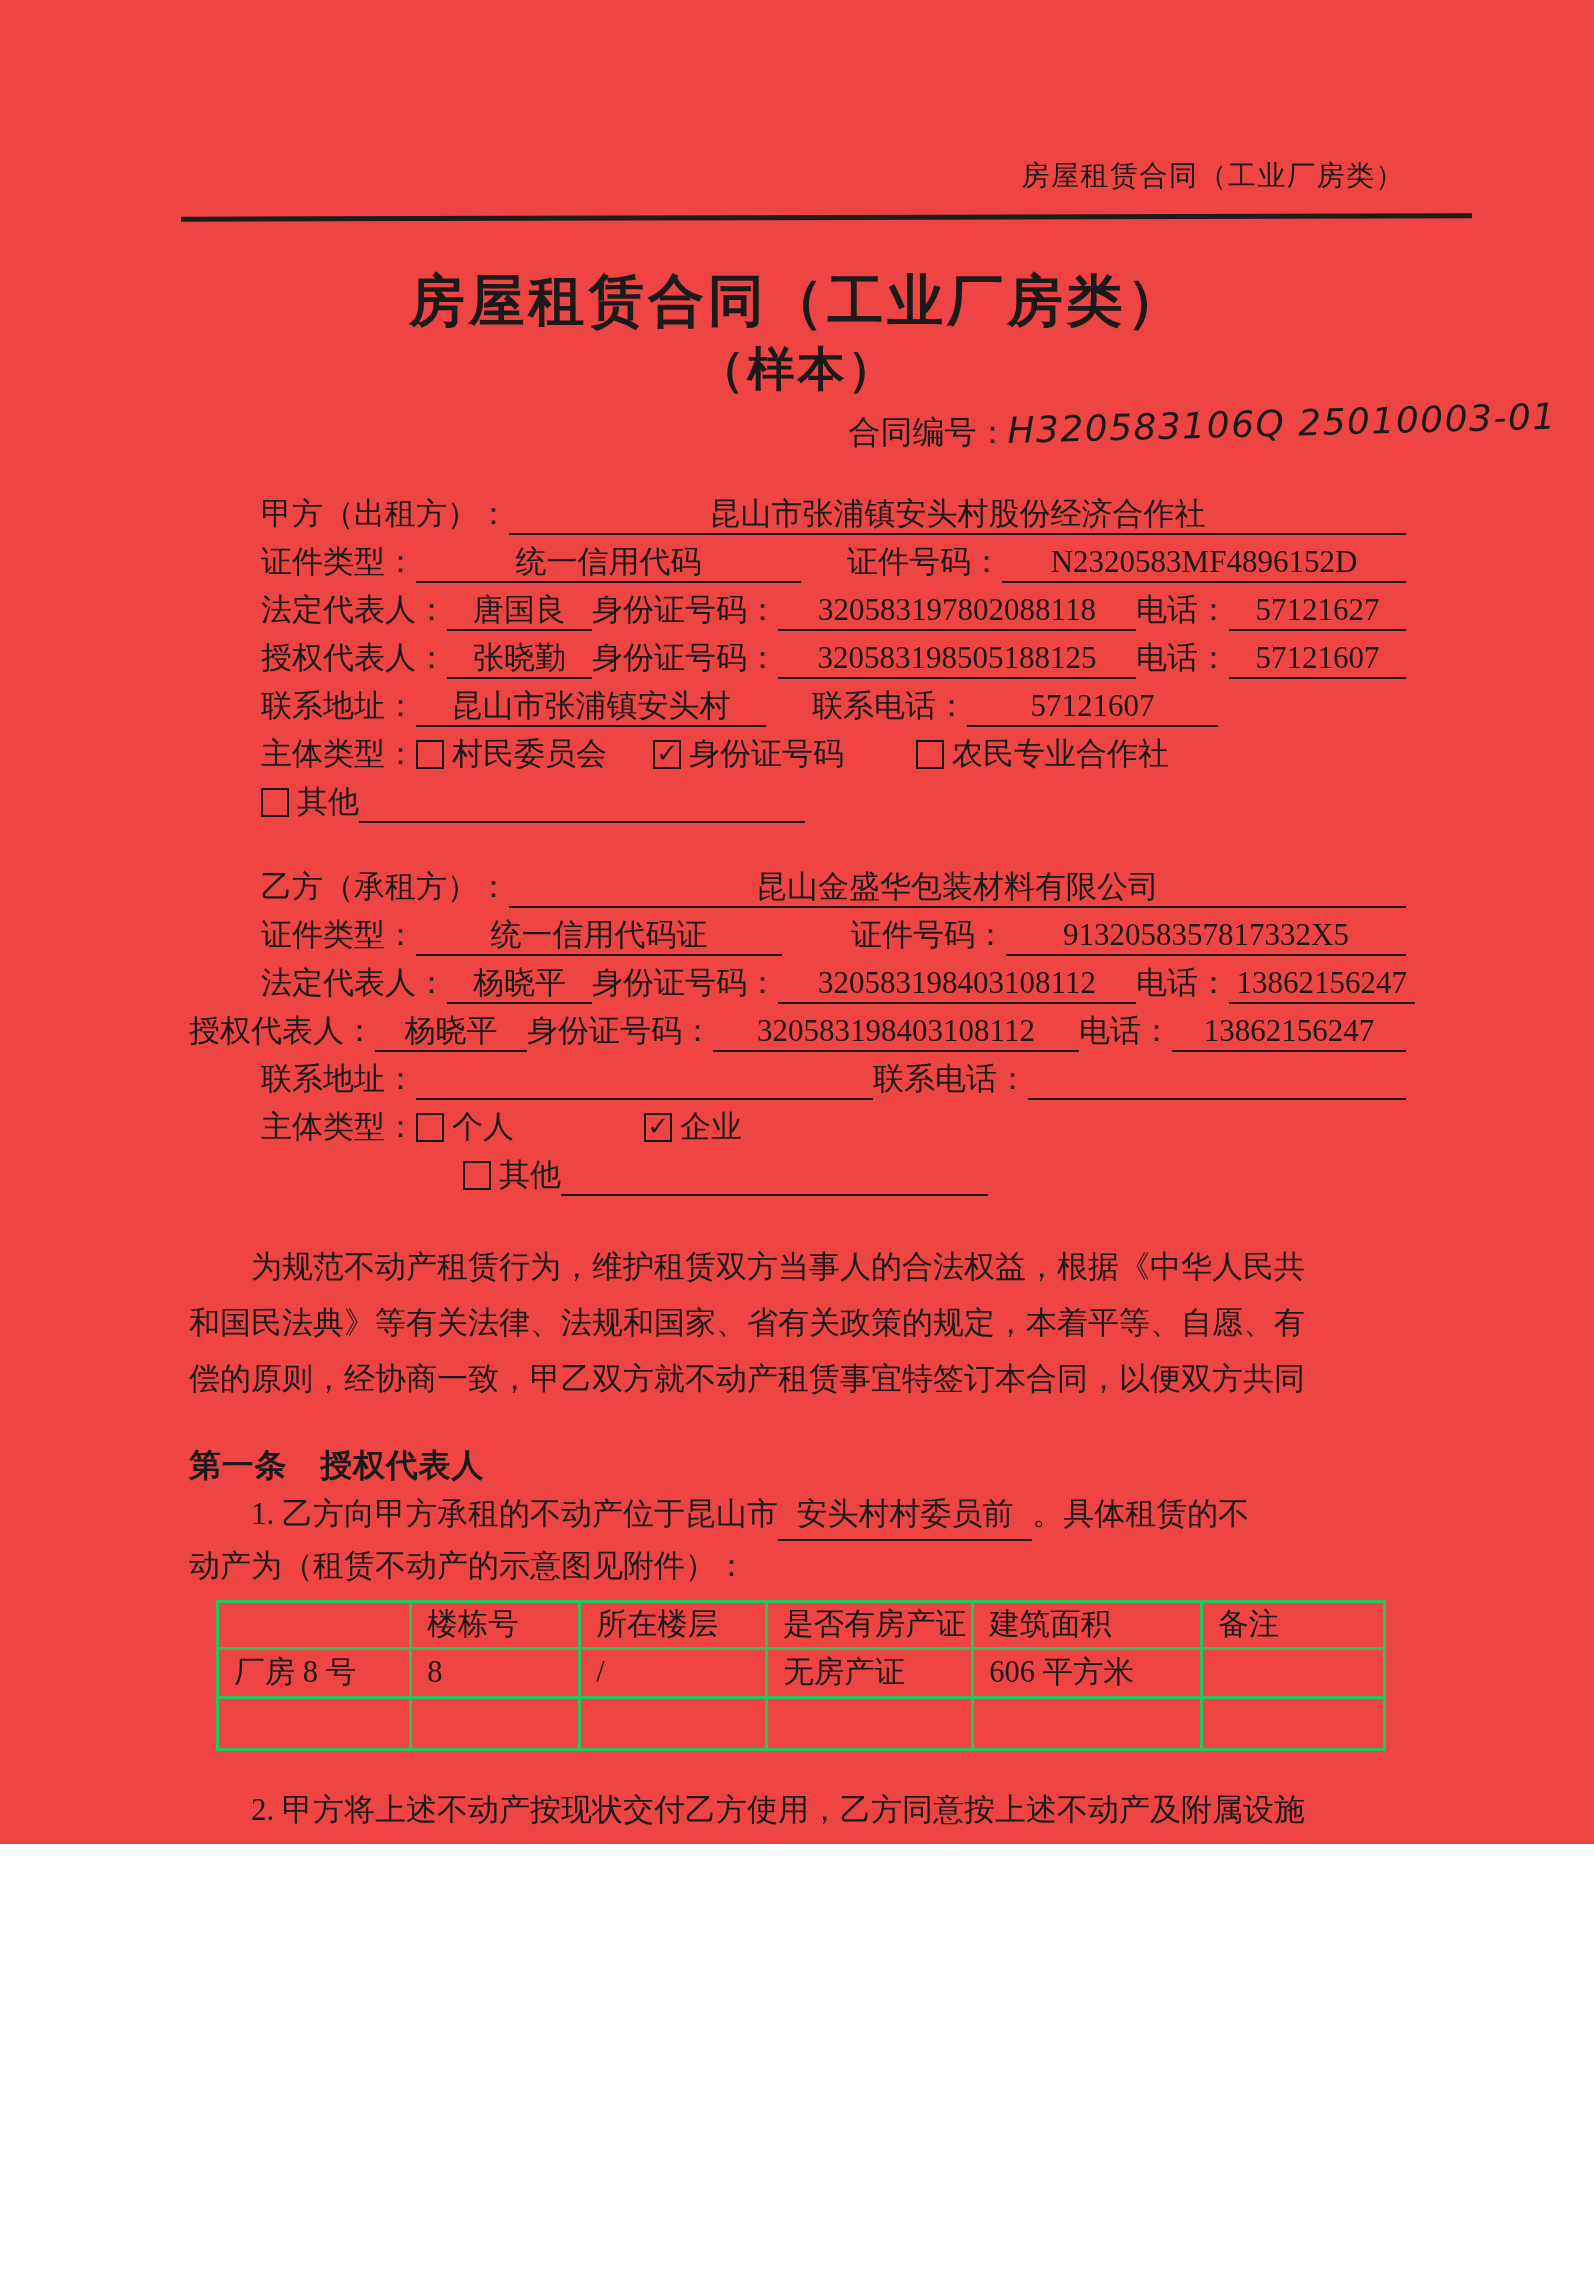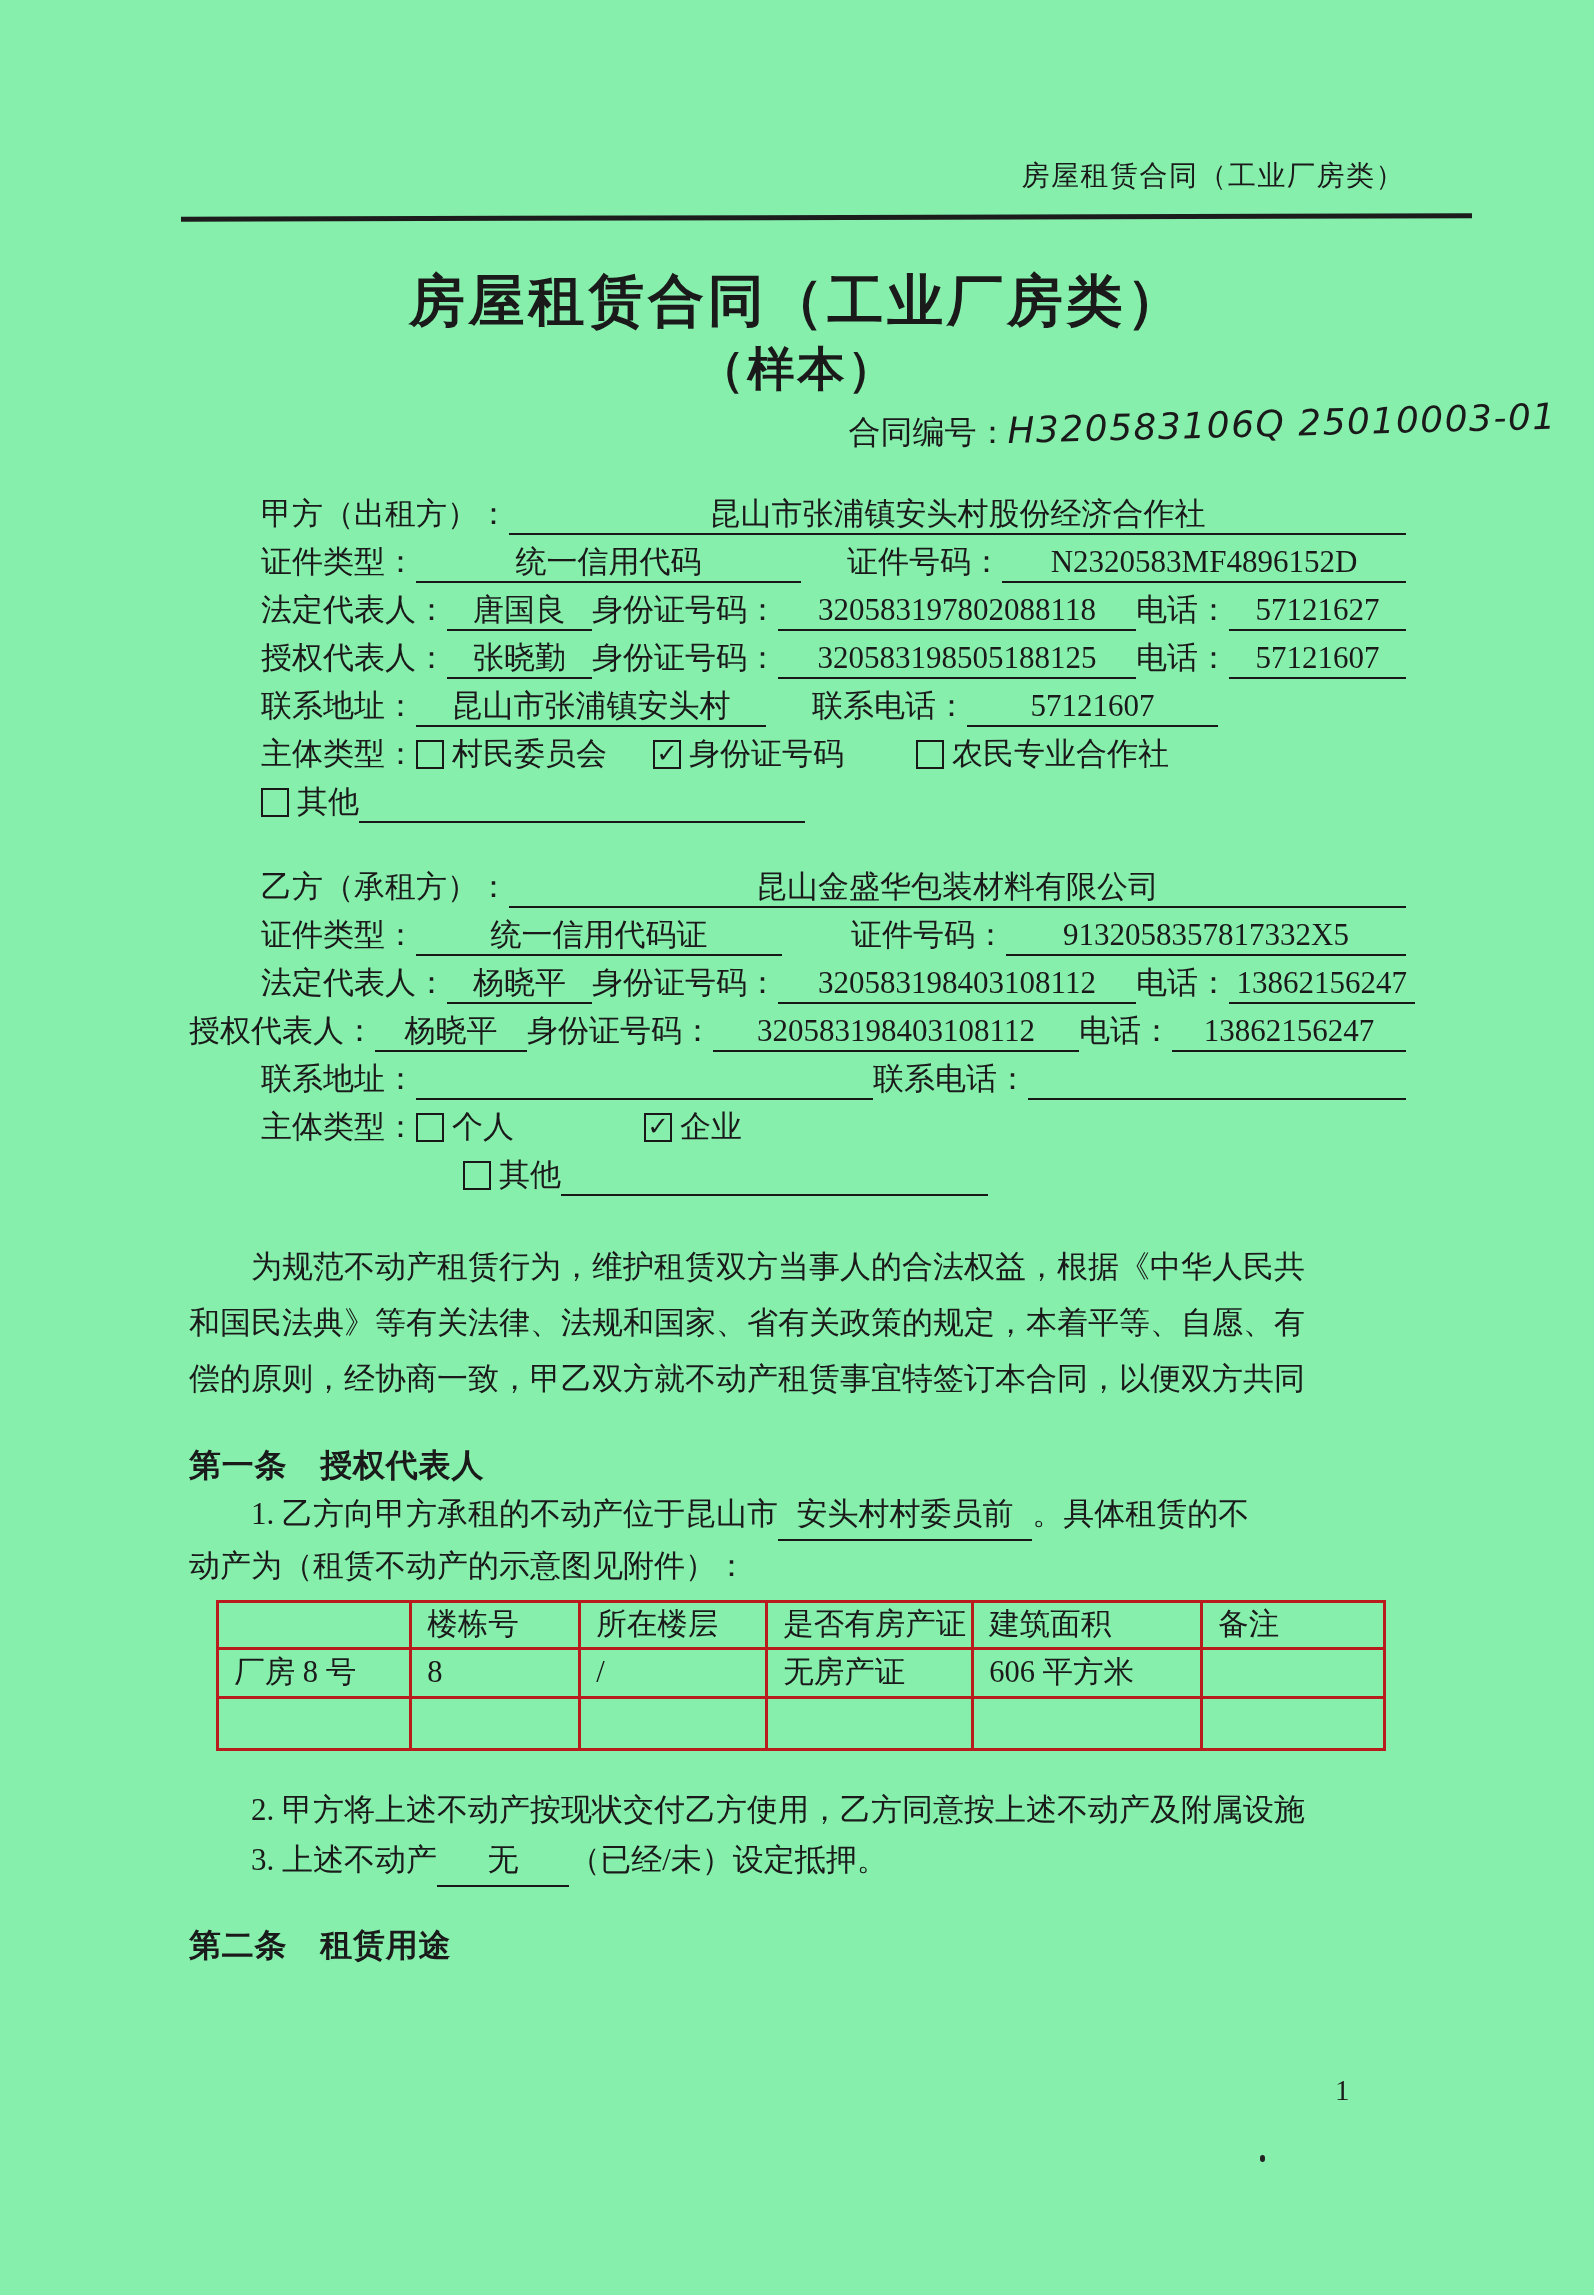--- a/index.html
+++ b/index.html
@@ -1,16 +1,16 @@
 <!DOCTYPE html>
 <html style="font-size:12.2px"><head>
 <meta charset="utf-8">
 <style>
   html,body{margin:0;padding:0;background:#ffffff;}
-  .page{position:relative;width:1595px;height:2295px;background:#86efac;
+  .page{position:relative;width:1595px;height:1844px;background:#ef4444;
         font-family:"Liberation Serif","DejaVu Serif",serif;color:#1a1a1a;overflow:hidden;}
   .running-head{position:absolute;top:157px;right:190px;font-size:28px;letter-spacing:1.5px;}
   .head-rule{position:absolute;top:215px;left:181px;width:1291px;height:4.6px;background:#1c1c1c;
              transform:rotate(-0.15deg);}
   .content{position:absolute;left:189px;top:251px;width:1217px;}
   .doc-title{margin-top:15.2px;text-align:center;font-family:"Liberation Sans","DejaVu Sans",sans-serif;
              font-weight:bold;font-size:56px;letter-spacing:3.8px;line-height:70px;}
   .doc-subtitle{margin-top:3px;text-align:center;font-family:"Liberation Sans","DejaVu Sans",sans-serif;
              font-weight:bold;font-size:47px;letter-spacing:3px;line-height:59px;}
   .contract-no{margin-top:7.6px;margin-right:-152px;text-align:right;font-size:32px;height:49px;line-height:49px;}
@@ -38,21 +38,21 @@
   .preamble .ln{white-space:nowrap;}
   .preamble .ln.first{text-indent:2em;}
   .sec-heading{margin-top:35px;font-size:32px;font-weight:bold;line-height:47px;letter-spacing:0.8px;}
   .clause{font-size:31px;line-height:50px;}
   .clause.indent{text-indent:2em;}
   .inline-fill{display:inline-block;border-bottom:2.3px solid #181818;text-align:center;
                padding:0 9.1px;text-indent:0;}
   .w310{min-width:236px;} .w150{min-width:114px;}
   table.estate{border-collapse:collapse;margin:9.1px 0 0 27px;width:1166px;table-layout:fixed;
                font-size:30.5px;}
-  table.estate th,table.estate td{border:3px solid #b91c1c;font-weight:normal;text-align:left;
+  table.estate th,table.estate td{border:3px solid #22c55e;font-weight:normal;text-align:left;
                padding:0 4.6px 0 15.2px;overflow:hidden;white-space:nowrap;}
   table.estate tr.hdr{height:47px;} table.estate tr.r1{height:49px;} table.estate tr.r2{height:52px;}
   .c0{width:193px;} .c1{width:169px;} .c2{width:187px;} .c3{width:206px;} .c4{width:229px;} .c5{width:183px;}
   .item2{margin-top:34px;}
   .page-number{position:absolute;left:1335px;top:2074px;font-size:29px;}
   .ink-dot{position:absolute;left:1260px;top:2155px;width:5.3px;height:6.9px;border-radius:50%;background:#222;}
 </style>
 </head>
 <body>
 

